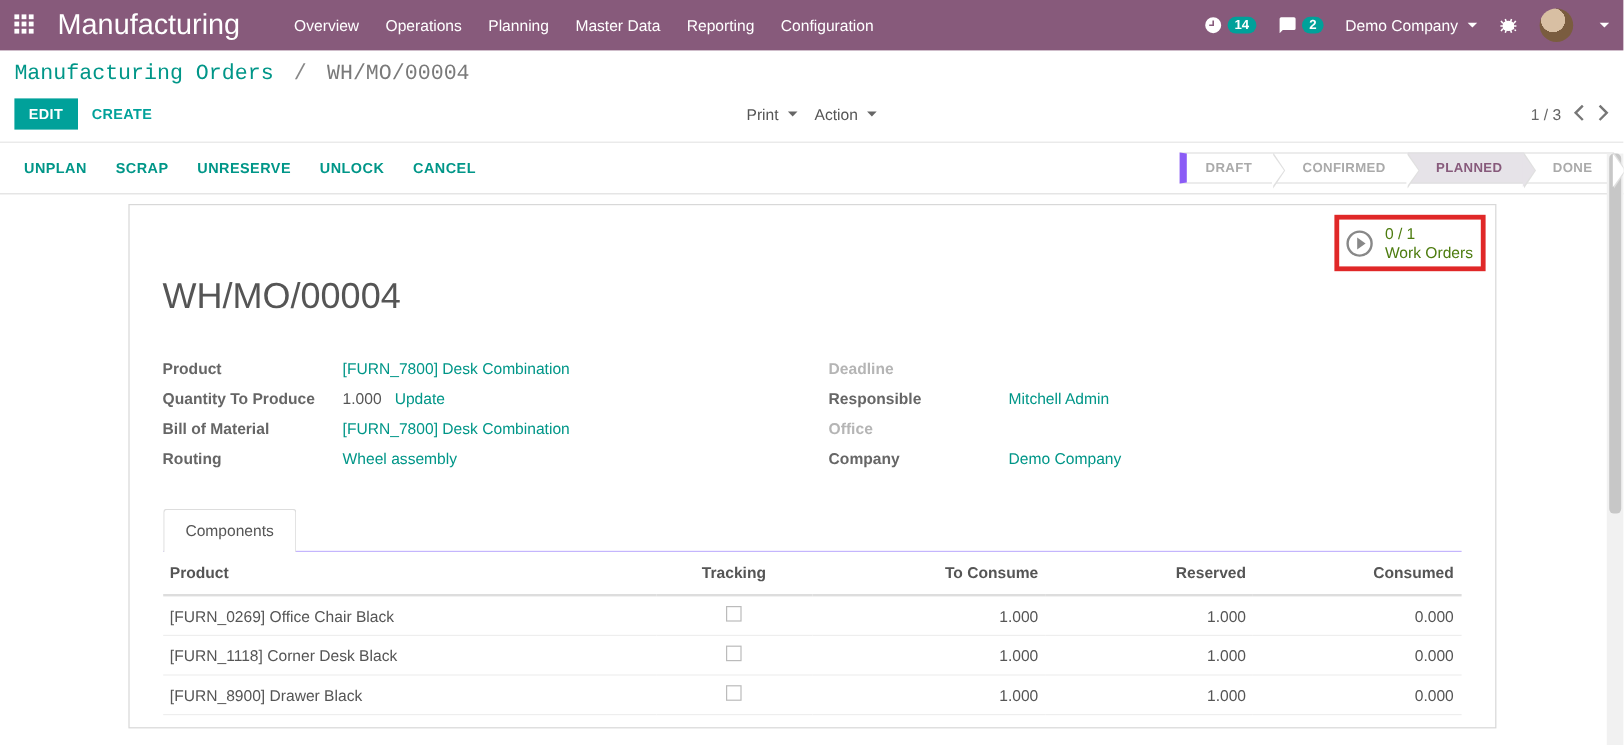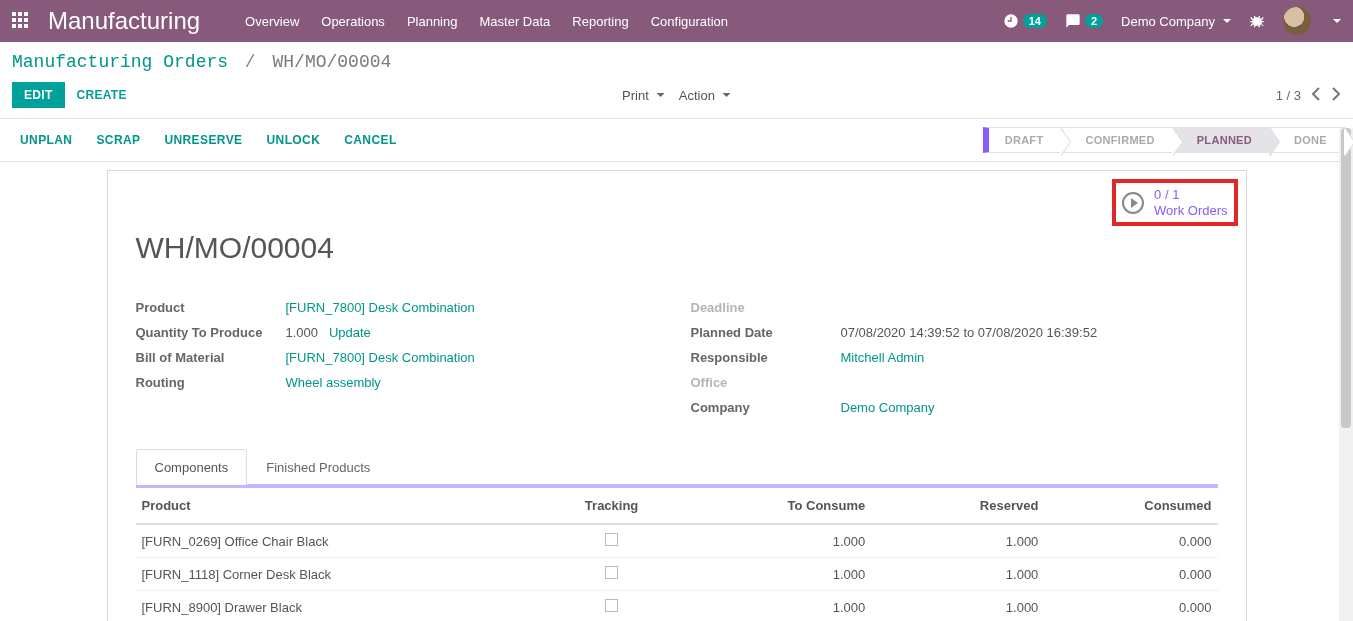--- a/index.html
+++ b/index.html
@@ -164,33 +164,33 @@
   }
   .play-circle {
     width:22px; height:22px; border:2px solid #888; border-radius:50%;
     display:flex;align-items:center;justify-content:center;
   }
   .play-circle .tri {
     width:0;height:0;border-top:5px solid transparent;
     border-bottom:5px solid transparent;
     border-left:7px solid #888; margin-left:2px;
   }
-  .stat-text { line-height:1.2; color:#8b5cf6; font-weight:500; font-size:13px;}
+  .stat-text { line-height:1.2; color:#4d7c0f; font-weight:500; font-size:13px;}
   .sheet-inner { padding: 60px 28px 10px 28px; }
   h1.title { font-size:30px; color:#555; font-weight:500; margin-bottom:30px;}
   .cols { display:flex; gap:28px; }
   .col { flex:1; }
   .field-row { display:flex; padding:5px 0; align-items:baseline;}
   .field-row .lbl { width:150px; font-weight:bold; color:#666; font-size:13px;}
   .field-row .lbl.muted { color:#b5b5b5; }
   .field-row .val { font-size:13px; color:#555;}
   .field-row .val a, .link { color:#009688; text-decoration:none; cursor:pointer; }
   
   .tabs { margin-top:28px; }
-  .tab-hdrs { display:flex; border-bottom:4px solid #c4b5fd; }
+  .tab-hdrs { display:flex; border-bottom:1px solid #c4b5fd; }
   .tab-hdr {
     padding:10px 18px; font-size:13px; color:#666; cursor:pointer;
     border:1px solid transparent; border-bottom:none;
     position:relative; top:1px;
   }
   .tab-hdr.active {
     border-color:#ddd; background:#fff; color:#555;
     border-radius:3px 3px 0 0;
   }
   table.grid { width:100%; border-collapse:collapse; margin-top:0;}
@@ -351,42 +351,37 @@
             <div class="lbl">Routing</div>
             <div class="val"><a class="link">Wheel assembly</a></div>
           </div>
         </div>
         <div class="col">
           <div class="field-row">
             <div class="lbl muted">Deadline</div>
             <div class="val"></div>
           </div>
           <div class="field-row">
-            <div class="lbl">Planned Date</div>
-            <div class="val">07/08/2020 14:39:52  to  07/08/2020 16:39:52</div>
-          </div>
-          <div class="field-row">
             <div class="lbl">Responsible</div>
             <div class="val"><a class="link">Mitchell Admin</a></div>
           </div>
           <div class="field-row">
             <div class="lbl muted">Office</div>
             <div class="val"></div>
           </div>
           <div class="field-row">
             <div class="lbl">Company</div>
             <div class="val"><a class="link">Demo Company</a></div>
           </div>
         </div>
       </div>
 
       <div class="tabs">
         <div class="tab-hdrs">
           <div class="tab-hdr active">Components</div>
-          <div class="tab-hdr">Finished Products</div>
         </div>
         <table class="grid">
           <thead>
             <tr>
               <th style="width:38%">Product</th>
               <th class="ct" style="width:12%">Tracking</th>
               <th class="rt" style="width:18%">To Consume</th>
               <th class="rt" style="width:16%">Reserved</th>
               <th class="rt" style="width:16%">Consumed</th>
             </tr>

